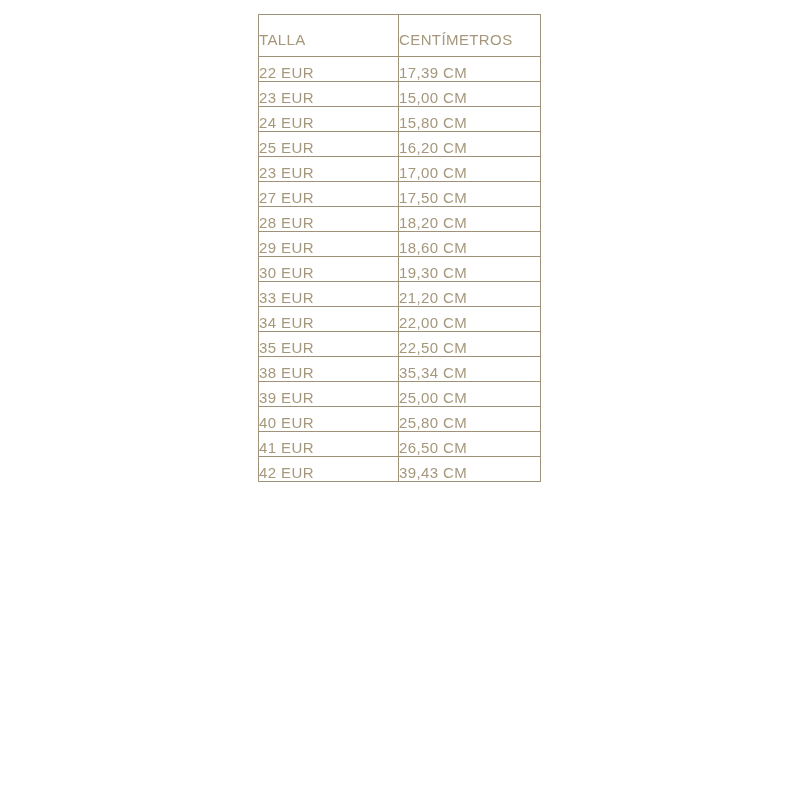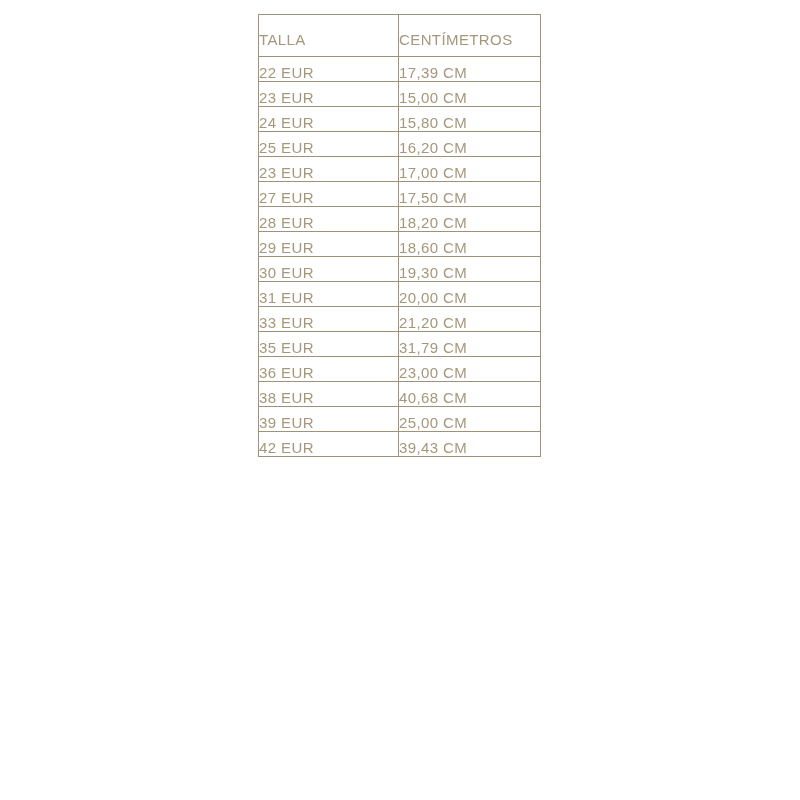--- a/index.html
+++ b/index.html
@@ -97,42 +97,46 @@
         </tr>
         <tr>
           <td>29 EUR</td>
           <td>18,60 CM</td>
         </tr>
         <tr>
           <td>30 EUR</td>
           <td>19,30 CM</td>
         </tr>
         <tr>
-          <td>31 EUR</td>
-          <td>20,00 CM</td>
-        </tr>
-        <tr>
           <td>33 EUR</td>
           <td>21,20 CM</td>
         </tr>
         <tr>
-          <td>35 EUR</td>
-          <td>31,79 CM</td>
+          <td>34 EUR</td>
+          <td>22,00 CM</td>
         </tr>
         <tr>
-          <td>36 EUR</td>
-          <td>23,00 CM</td>
+          <td>35 EUR</td>
+          <td>22,50 CM</td>
         </tr>
         <tr>
           <td>38 EUR</td>
-          <td>40,68 CM</td>
+          <td>35,34 CM</td>
         </tr>
         <tr>
           <td>39 EUR</td>
           <td>25,00 CM</td>
+        </tr>
+        <tr>
+          <td>40 EUR</td>
+          <td>25,80 CM</td>
+        </tr>
+        <tr>
+          <td>41 EUR</td>
+          <td>26,50 CM</td>
         </tr>
         <tr>
           <td>42 EUR</td>
           <td>39,43 CM</td>
         </tr>
       </tbody>
   </table>
 </div>
 
 </body></html>

